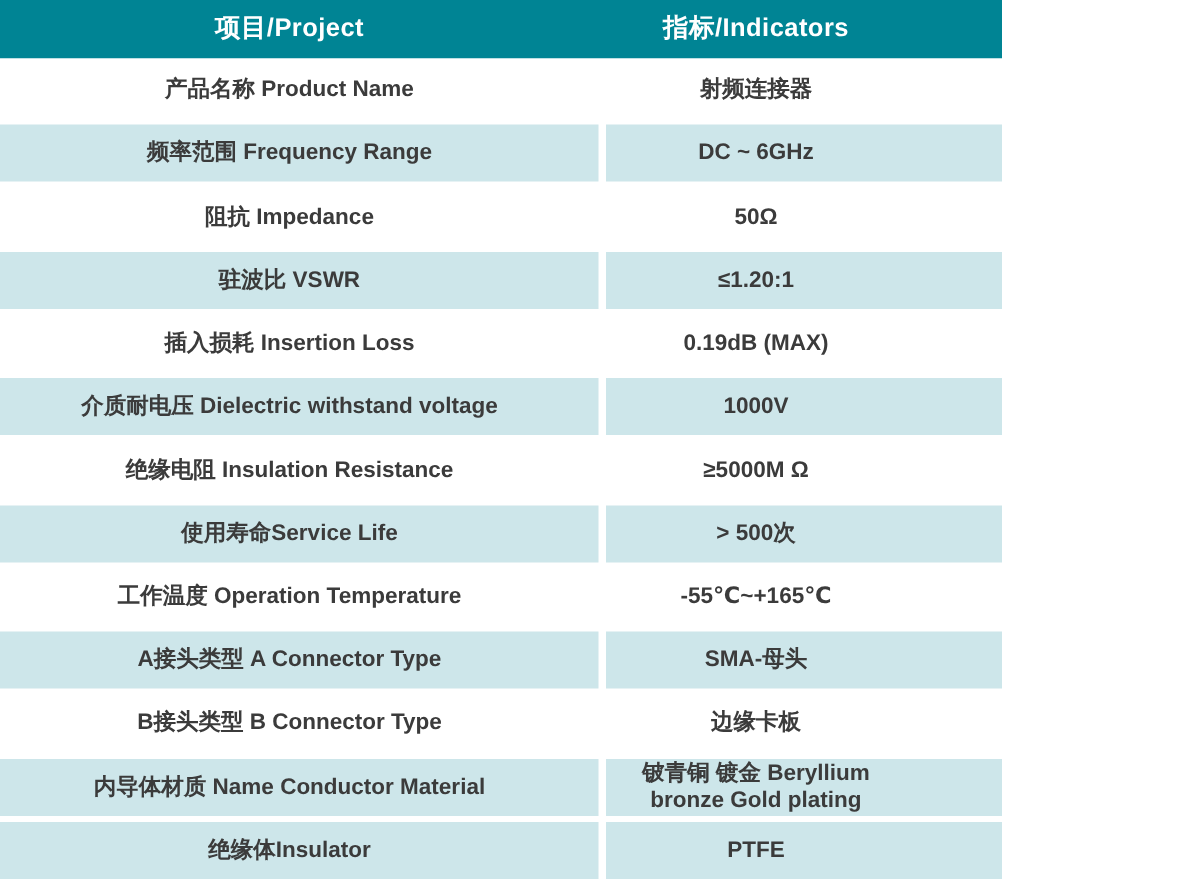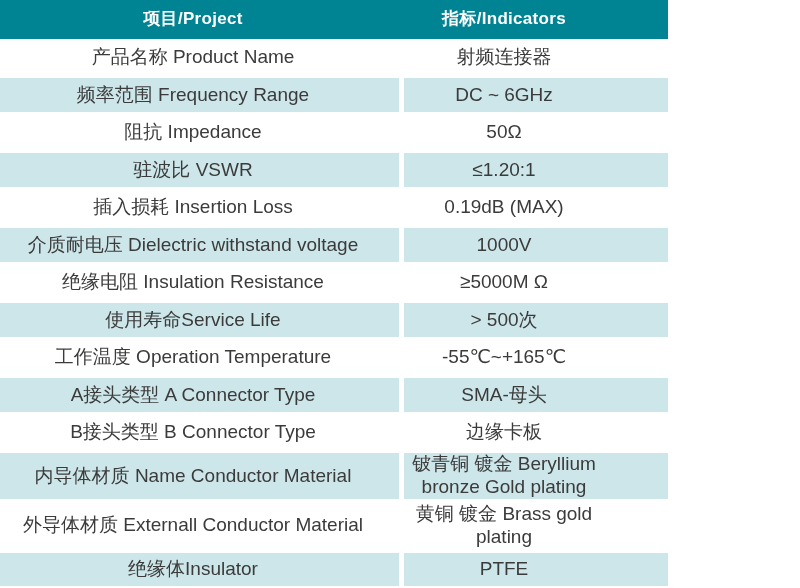--- a/index.html
+++ b/index.html
@@ -9,21 +9,21 @@
     --body-text:#3b3b3b;
   }
   *{box-sizing:border-box;margin:0;padding:0;}
   html,body{width:800px;height:588px;background:#ffffff;overflow:hidden;}
   body{font-family:"Liberation Sans","DejaVu Sans",sans-serif;}
   .spec-table{width:668px;height:588px;display:flex;flex-direction:column;background:#ffffff;}
   .thead{height:39px;flex:0 0 39px;display:flex;background:var(--header-bg);}
   .thead .cell{background:transparent;color:var(--header-text);font-size:17px;font-weight:700;letter-spacing:0.3px;}
   .tbody{flex:1;display:flex;flex-direction:column;}
   .row{flex:1;display:flex;padding:2px 0;background:#ffffff;}
-  .cell{display:flex;align-items:center;justify-content:center;color:var(--body-text);font-size:19px;line-height:1.2;text-align:center;}
+  .cell{display:flex;align-items:center;justify-content:center;color:var(--body-text);font-size:15px;line-height:1.2;text-align:center;font-weight:bold;}
   .cell-left{width:399px;flex:0 0 399px;margin-right:5px;padding-right:13px;}
   .cell-right{flex:1;padding-right:64px;}
   .row.alt .cell{background:var(--row-alt-bg);}
 </style>
 </head>
 <body>
 
 <div class="spec-table">
 
   <div class="thead">
@@ -73,23 +73,19 @@
       <div class="cell cell-right">SMA-母头</div>
     </div>
     <div class="row">
       <div class="cell cell-left">B接头类型 B Connector Type</div>
       <div class="cell cell-right">边缘卡板</div>
     </div>
     <div class="row alt">
       <div class="cell cell-left">内导体材质 Name Conductor Material</div>
       <div class="cell cell-right">铍青铜 镀金 Beryllium bronze Gold plating</div>
     </div>
-    <div class="row">
-      <div class="cell cell-left">外导体材质 Externall Conductor Material</div>
-      <div class="cell cell-right">黄铜 镀金 Brass gold plating</div>
-    </div>
     <div class="row alt">
       <div class="cell cell-left">绝缘体Insulator</div>
       <div class="cell cell-right">PTFE</div>
     </div>
   </div>
 
 </div>
 
 </body></html>

